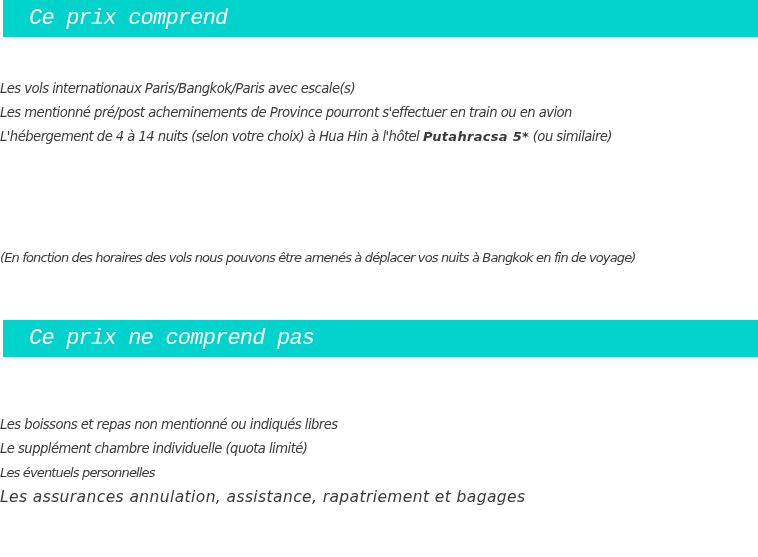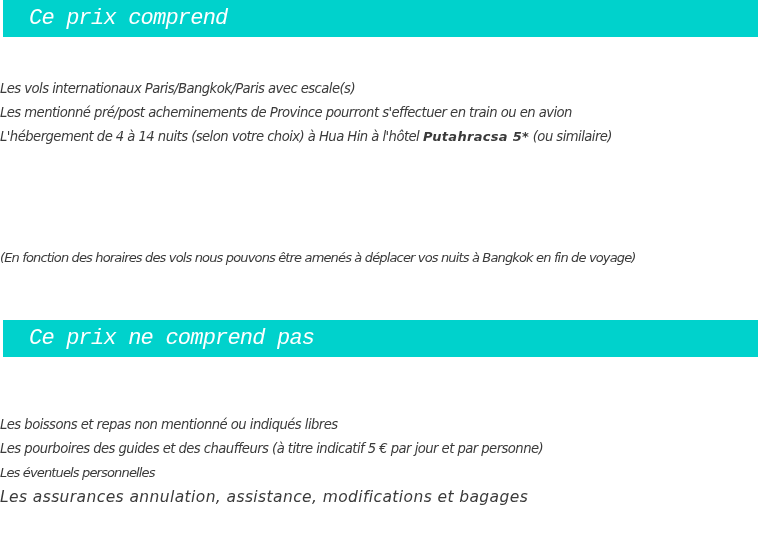--- a/index.html
+++ b/index.html
@@ -90,16 +90,16 @@
     <span>L'hébergement de 4 à 14 nuits (selon votre choix) à Hua Hin à l'hôtel </span><span class="alt-font">Putahracsa 5*</span><span> (ou similaire)</span>
   </li>
 </ul>
 
 <div id="note">(En fonction des horaires des vols nous pouvons être amenés à déplacer vos nuits à Bangkok en fin de voyage)</div>
 
 <div id="header-excluded" class="section-header">Ce prix ne comprend pas</div>
 
 <ul id="list-excluded" class="item-list">
   <li class="item">Les boissons et repas non mentionné ou indiqués libres</li>
-  <li class="item">Les pourboires des guides et des chauffeurs (à titre indicatif 5 € par jour et par personne)</li>
+  <li class="item">Le supplément chambre individuelle (quota limité)</li>
   <li class="item narrow">Les éventuels personnelles</li>
-  <li class="item wide-alt">Les assurances annulation, assistance, modifications et bagages</li>
+  <li class="item wide-alt">Les assurances annulation, assistance, rapatriement et bagages</li>
 </ul>
 
 </body></html>

